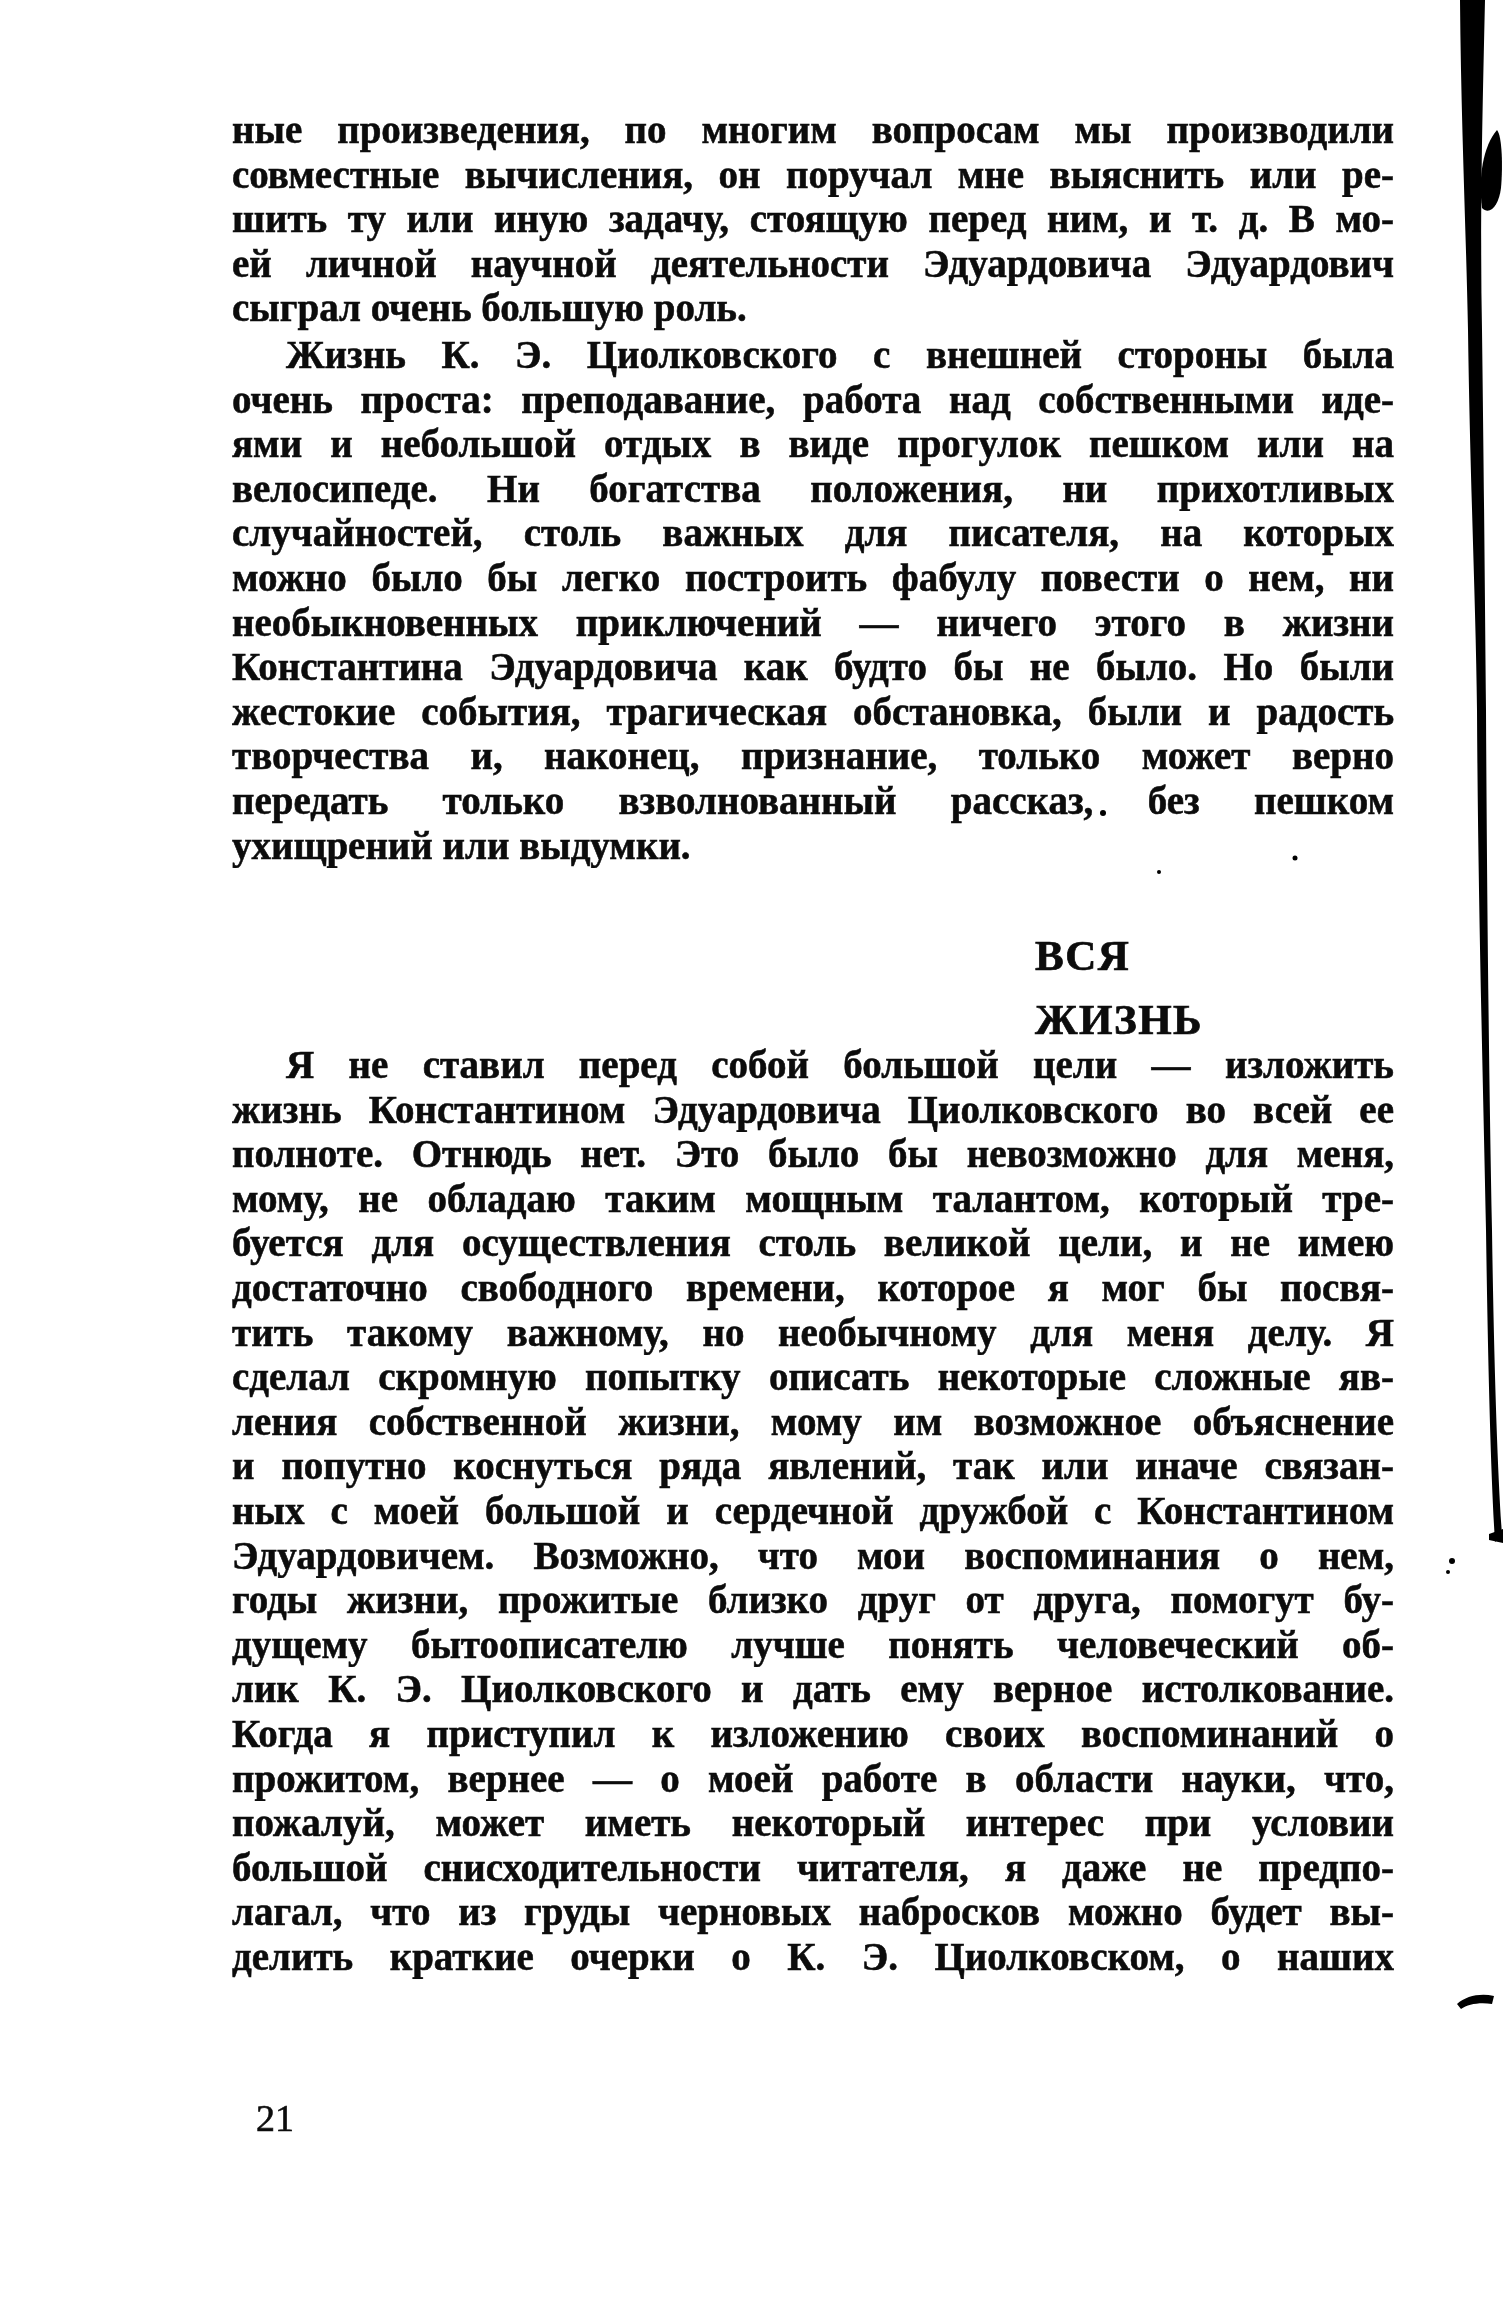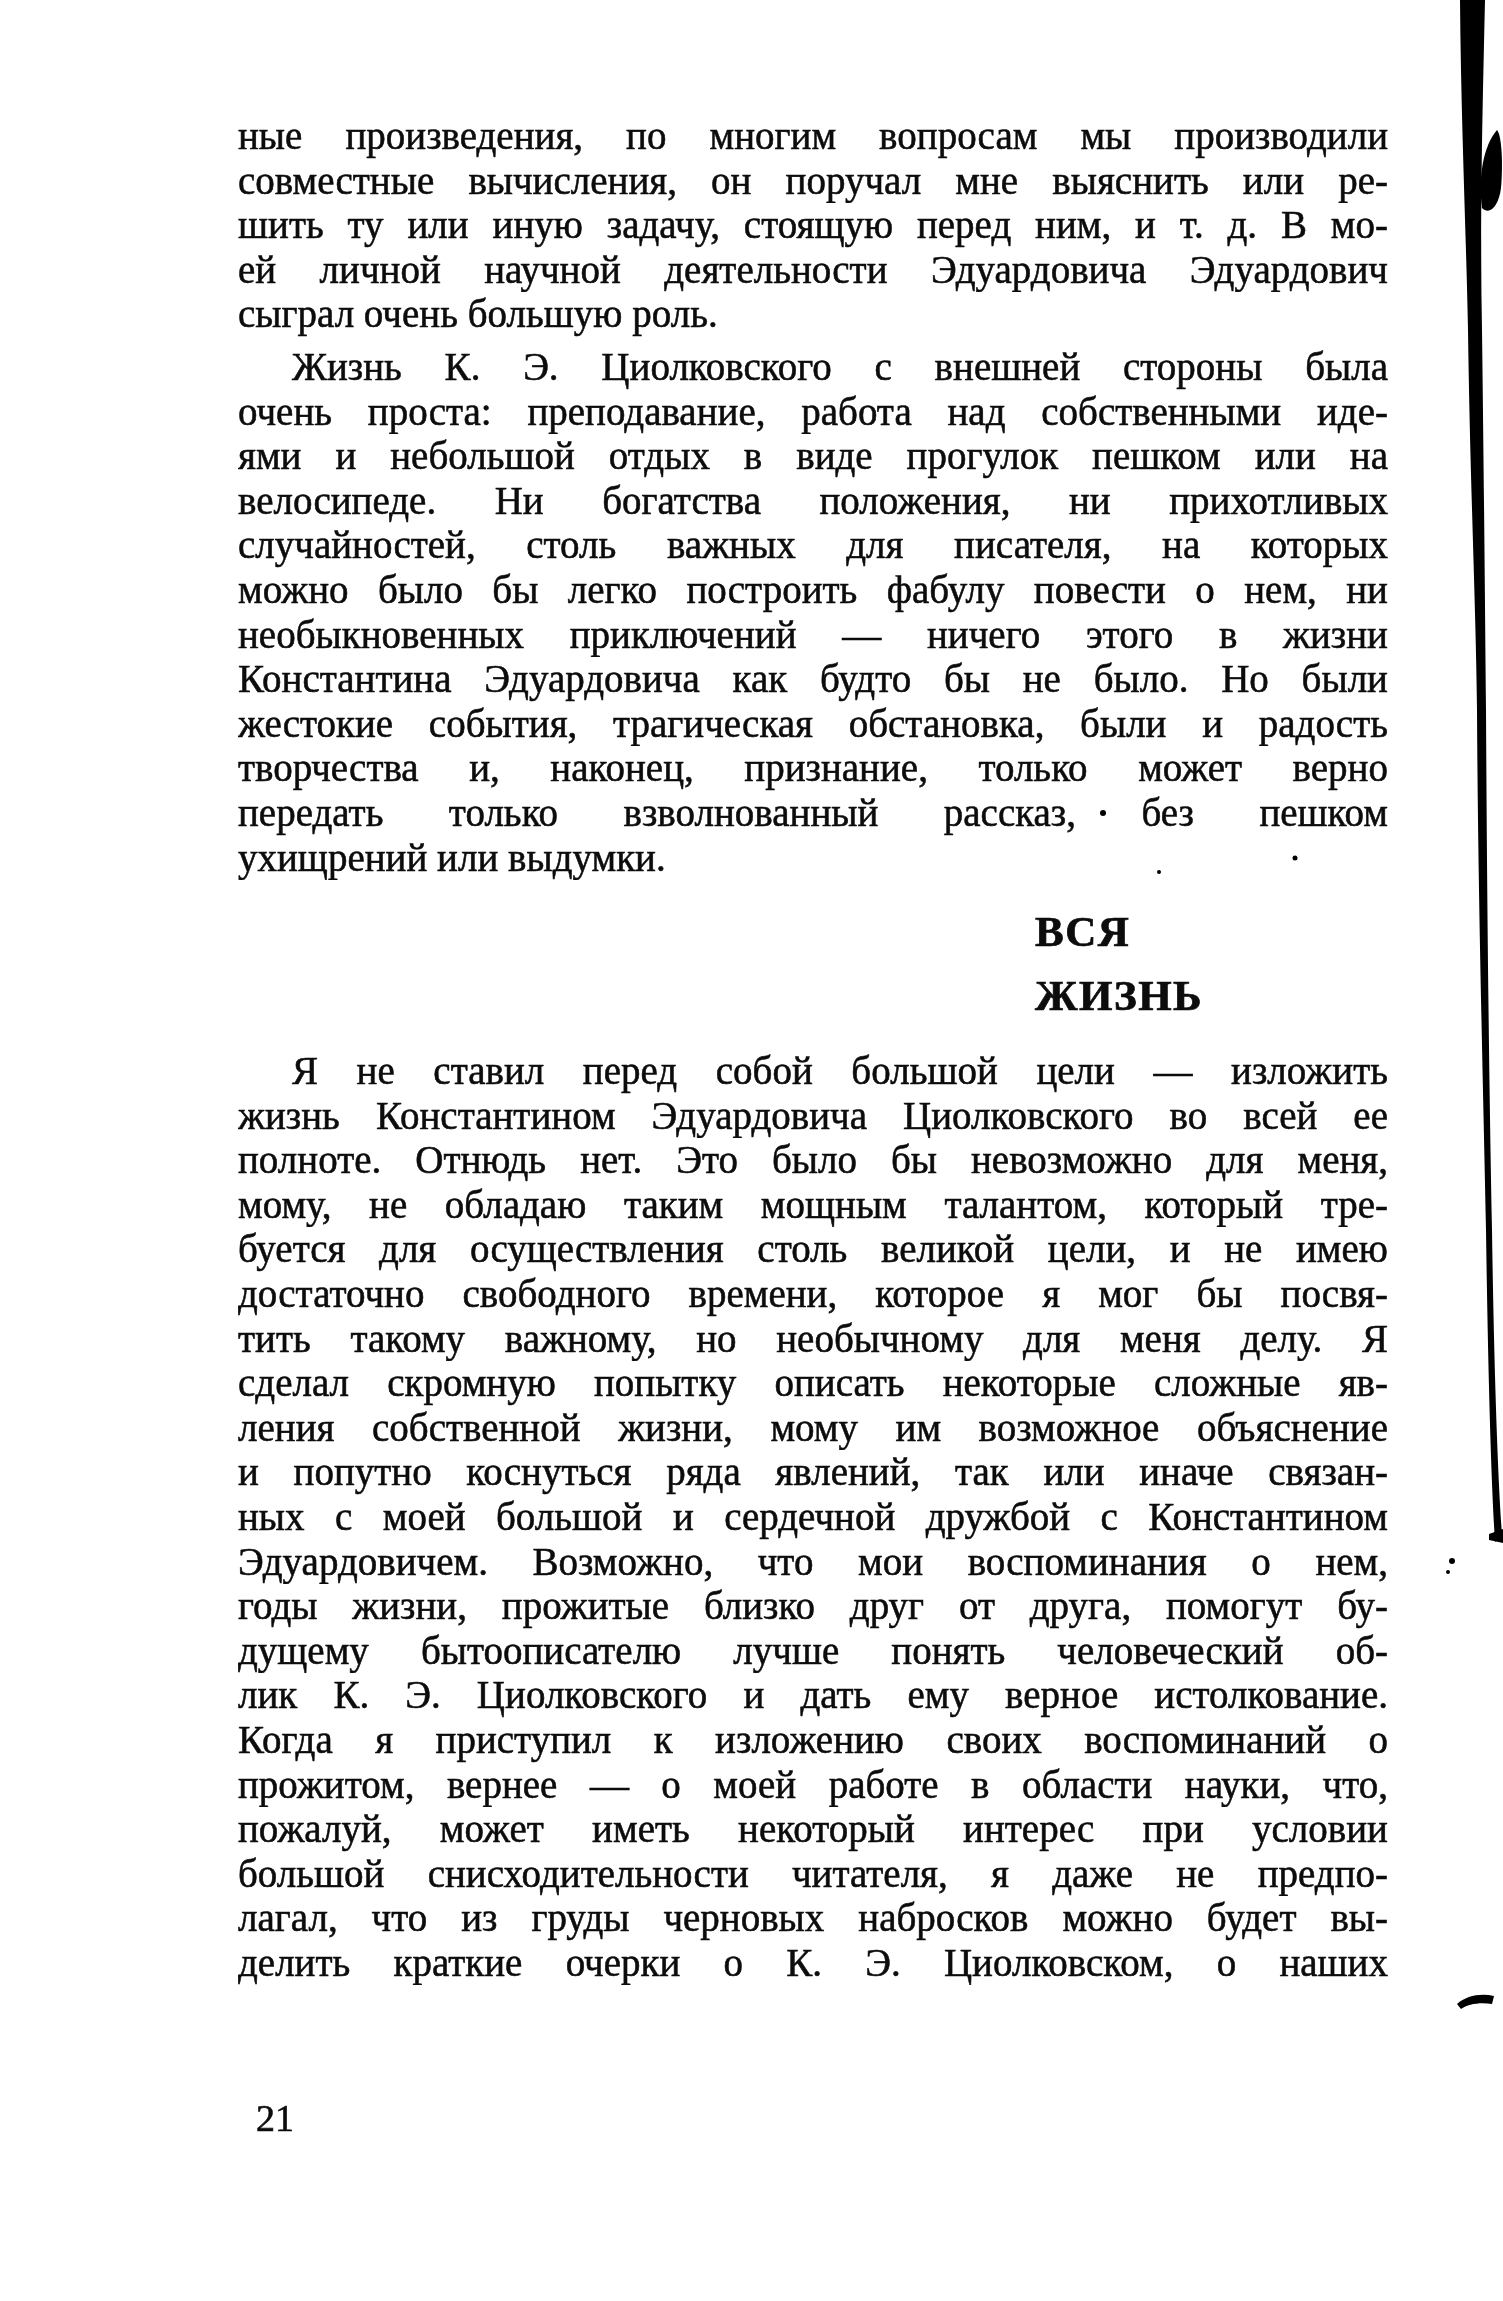--- a/index.html
+++ b/index.html
@@ -15,33 +15,33 @@
     position: absolute;
     left: 230px;
     width: 1166px;
     color: var(--ink, #0c0c0c);
     font-size: 39px;
     line-height: 44.6px;
     -webkit-text-stroke: 0.55px var(--ink, #0c0c0c);
   }
   #intro-block { top: 106px; }
   #body-block  { top: 1041px; }
-  .para { margin: 8px; }
+  .para { margin: 2px; font-weight: bold; }
   .para.indent .line:first-child { text-indent: 54px; }
   .line {
     height: 44.6px;
     overflow: hidden;
     text-align: justify;
     text-align-last: justify;
   }
   .line.lastline { text-align-last: left; }
   .chapter {
     position: absolute;
     left: 1035px;
-    top: 900px;
+    top: 924px;
     color: var(--ink, #0c0c0c);
     font-size: 43px;
     font-weight: bold;
     line-height: 63.5px;
     letter-spacing: 1.5px;
     -webkit-text-stroke: 0.7px var(--ink, #0c0c0c);
   }
   .pageno {
     position: absolute;
     left: 256px;

